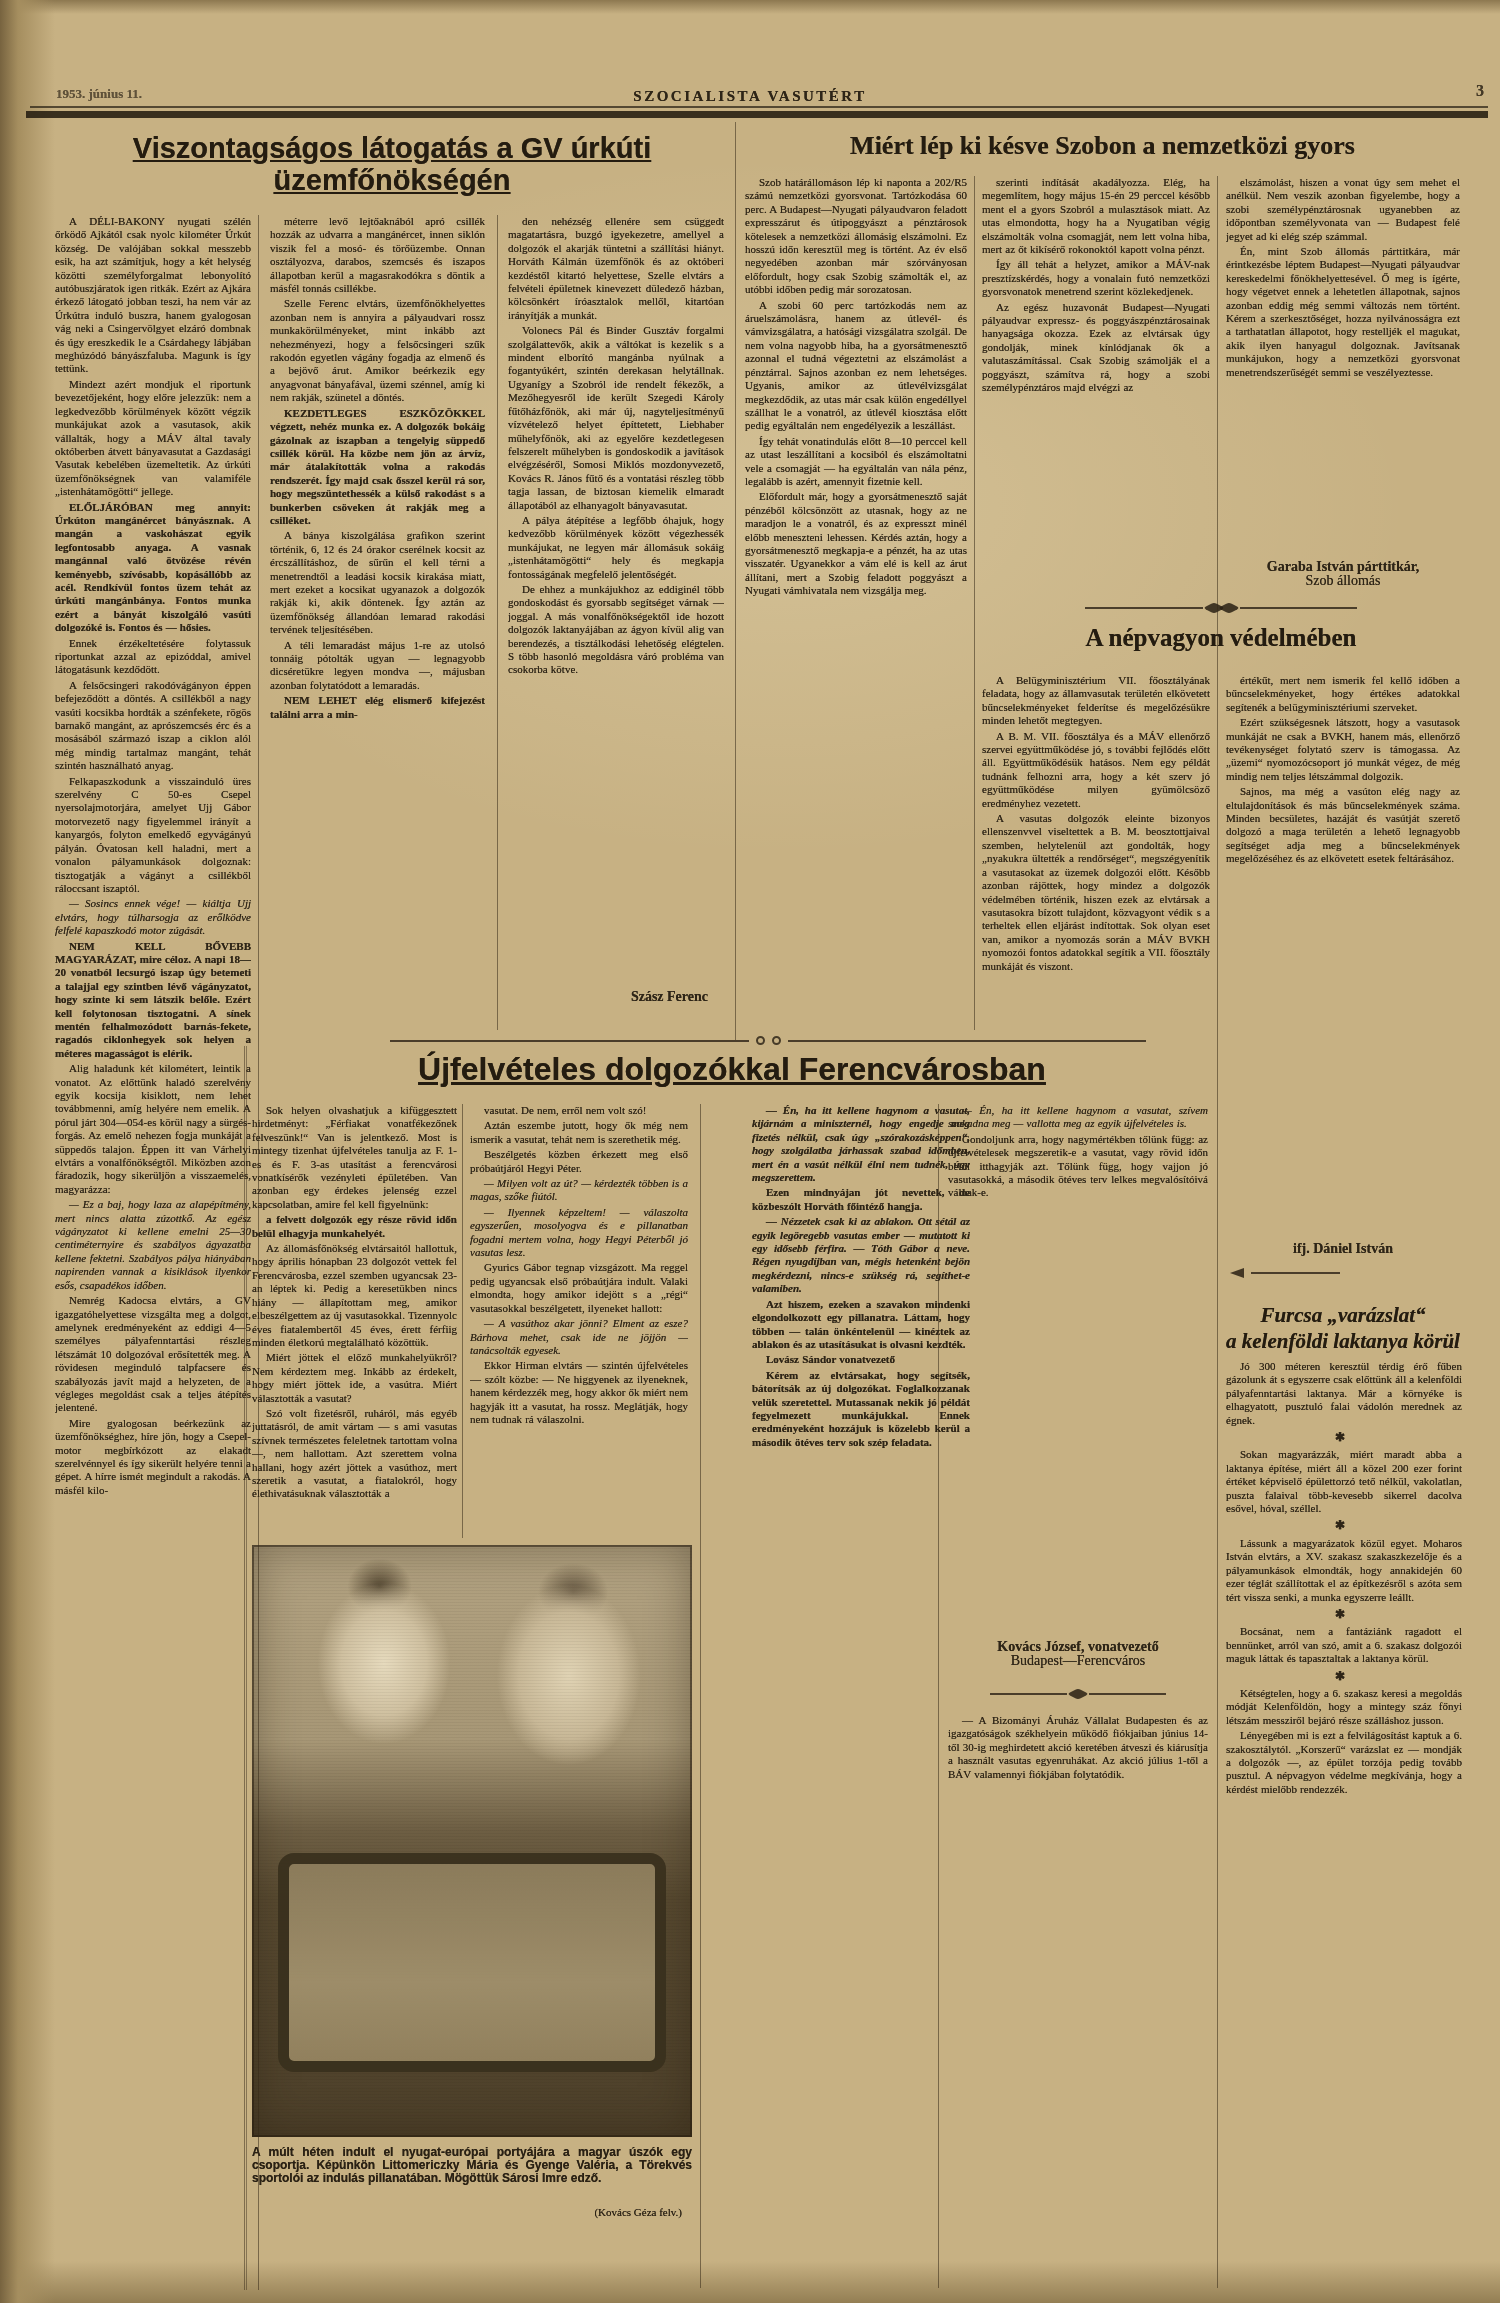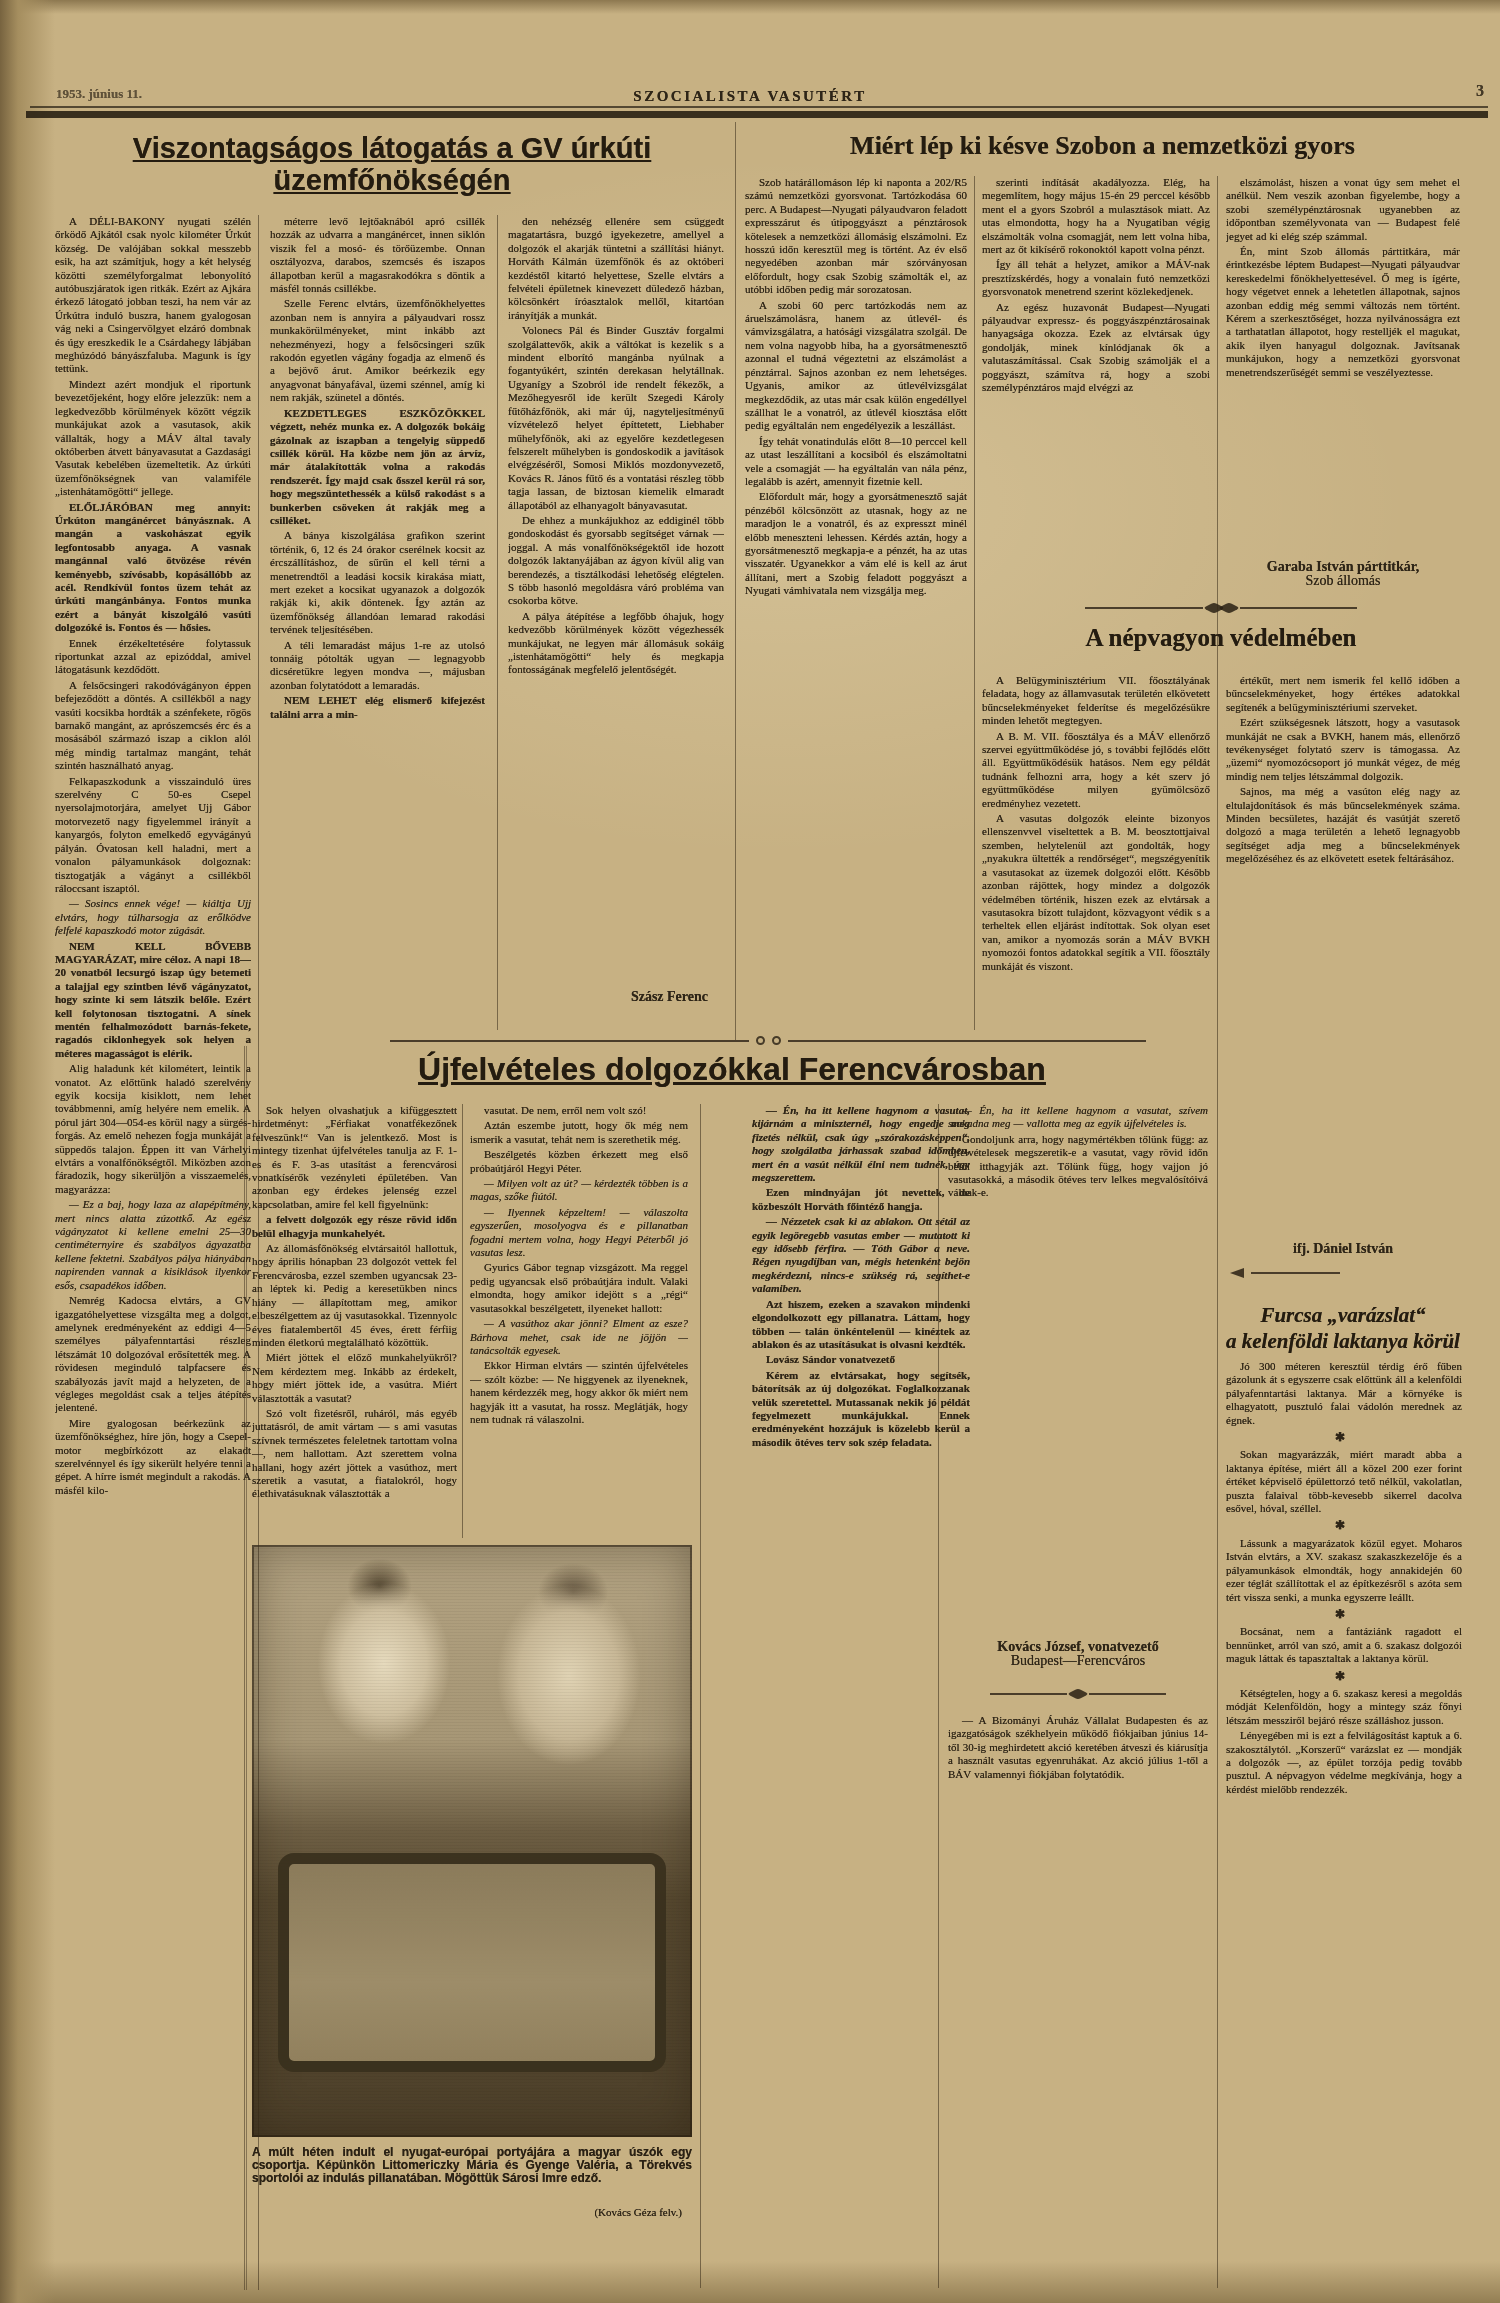--- a/index.html
+++ b/index.html
@@ -97,22 +97,22 @@
     <p class="bp">méterre levő lejtőaknából apró csillék hozzák az udvarra a mangánércet, innen siklón viszik fel a mosó- és törőüzembe. Onnan osztályozva, darabos, szemcsés és iszapos állapotban kerül a magasrakodókra s döntik a másfél tonnás csillékbe.</p>
     <p class="bp">Szelle Ferenc elvtárs, üzemfőnökhelyettes azonban nem is annyira a pályaudvari rossz munkakörülményeket, mint inkább azt nehezményezi, hogy a felsőcsingeri szűk rakodón egyetlen vágány fogadja az elmenő és a bejövő árut. Amikor beérkezik egy anyagvonat bányafával, üzemi szénnel, amíg ki nem rakják, szünetel a döntés.</p>
     <p class="bp s-sub">KEZDETLEGES ESZKÖZÖKKEL végzett, nehéz munka ez. A dolgozók bokáig gázolnak az iszapban a tengelyig süppedő csillék körül. Ha közbe nem jön az árvíz, már átalakították volna a rakodás rendszerét. Így majd csak ősszel kerül rá sor, hogy megszüntethessék a külső rakodást s a bunkerben csöveken át rakják meg a csilléket.</p>
     <p class="bp">A bánya kiszolgálása grafikon szerint történik, 6, 12 és 24 órakor cserélnek kocsit az ércszállításhoz, de sűrűn el kell térni a menetrendtől a leadási kocsik kirakása miatt, mert ezeket a kocsikat ugyanazok a dolgozók rakják ki, akik döntenek. Így aztán az üzemfőnökség állandóan lemarad rakodási tervének teljesítésében.</p>
     <p class="bp">A téli lemaradást május 1-re az utolsó tonnáig pótolták ugyan — legnagyobb dicséretükre legyen mondva —, májusban azonban folytatódott a lemaradás.</p>
     <p class="bp s-sub">NEM LEHET elég elismerő kifejezést találni arra a min-</p>
   </div>
 <div class="col tex" style="left:508px;top:215px;width:216px;height:768px;">
     <p class="bp">den nehézség ellenére sem csüggedt magatartásra, buzgó igyekezetre, amellyel a dolgozók el akarják tüntetni a szállítási hiányt. Horváth Kálmán üzemfőnök és az októberi kezdéstől kitartó helyettese, Szelle elvtárs a felvételi épületnek kinevezett düledező házban, kölcsönkért íróasztalok mellől, kitartóan irányítják a munkát.</p>
     <p class="bp">Volonecs Pál és Binder Gusztáv forgalmi szolgálattevők, akik a váltókat is kezelik s a mindent elborító mangánba nyúlnak a fogantyúkért, szintén derekasan helytállnak. Ugyanígy a Szobról ide rendelt fékezők, a Mezőhegyesről ide került Szegedi Károly fűtőházfőnök, aki már új, nagyteljesítményű vízvételező helyet építtetett, Liebhaber műhelyfőnök, aki az egyelőre kezdetlegesen felszerelt műhelyben is gondoskodik a javítások elvégzéséről, Somosi Miklós mozdonyvezető, Kovács R. János fűtő és a vontatási részleg több tagja lassan, de biztosan kiemelik elmaradt állapotából az elhanyagolt bányavasutat.</p>
+    <p class="bp">A pálya átépítése a legfőbb óhajuk, hogy kedvezőbb körülmények között végezhessék munkájukat, ne legyen már állomásuk sokáig „istenhátamögötti“ hely és megkapja fontosságának megfelelő jelentőségét.</p>
     <p class="bp">De ehhez a munkájukhoz az eddiginél több gondoskodást és gyorsabb segítséget várnak — joggal. A más vonalfőnökségektől ide hozott dolgozók laktanyájában az ágyon kívül alig van berendezés, a tisztálkodási lehetőség elégtelen. S több hasonló megoldásra váró probléma van csokorba kötve.</p>
-    <p class="bp">A pálya átépítése a legfőbb óhajuk, hogy kedvezőbb körülmények között végezhessék munkájukat, ne legyen már állomásuk sokáig „istenhátamögötti“ hely és megkapja fontosságának megfelelő jelentőségét.</p>
   </div>
 <div class="sigblock sig-r tex" style="left:508px;top:990px;width:200px;">Szász Ferenc</div>
 
 <div class="headline-serif tex" style="left:745px;top:131px;width:715px;font-size:26px;">Miért lép ki késve Szobon a nemzetközi gyors</div>
 <div class="col tex" style="left:745px;top:176px;width:222px;height:836px;">
     <p class="bp">Szob határállomáson lép ki naponta a 202/R5 számú nemzetközi gyorsvonat. Tartózkodása 60 perc. A Budapest—Nyugati pályaudvaron feladott expresszárut és útipoggyászt a pénztárosok kötelesek a nemzetközi állomásig elszámolni. Ez hosszú időn keresztül meg is történt. Az év első negyedében azonban már szórványosan előfordult, hogy csak Szobig számolták el, az utóbbi időben pedig már sorozatosan.</p>
     <p class="bp">A szobi 60 perc tartózkodás nem az áruelszámolásra, hanem az útlevél- és vámvizsgálatra, a hatósági vizsgálatra szolgál. De nem volna nagyobb hiba, ha a gyorsátmenesztő azonnal el tudná végeztetni az elszámolást a pénztárral. Sajnos azonban ez nem lehetséges. Ugyanis, amikor az útlevélvizsgálat megkezdődik, az utas már csak külön engedéllyel szállhat le a vonatról, az útlevél kiosztása előtt pedig egyáltalán nem engedélyezik a leszállást.</p>
     <p class="bp">Így tehát vonatindulás előtt 8—10 perccel kell az utast leszállítani a kocsiból és elszámoltatni vele a csomagját — ha egyáltalán van nála pénz, legalább is azért, amennyit fizetnie kell.</p>
     <p class="bp">Előfordult már, hogy a gyorsátmenesztő saját pénzéből kölcsönzött az utasnak, hogy az ne maradjon le a vonatról, és az expresszt minél előbb meneszteni lehessen. Kérdés aztán, hogy a gyorsátmenesztő megkapja-e a pénzét, ha az utas visszatér. Ugyanekkor a vám elé is kell az árut állítani, mert a Szobig feladott poggyászt a Nyugati vámhivatala nem vizsgálja meg.</p>
   </div>

